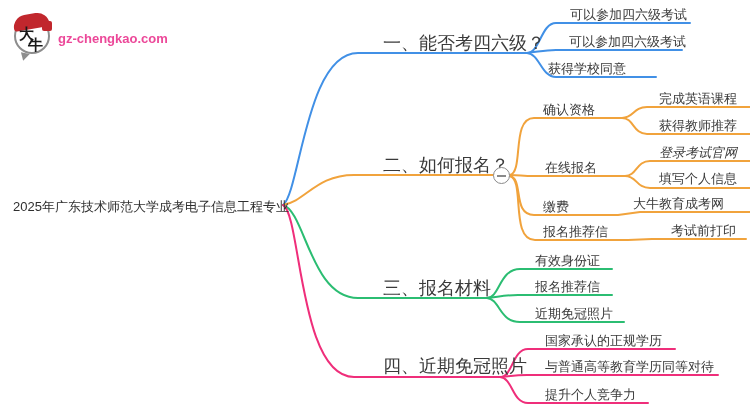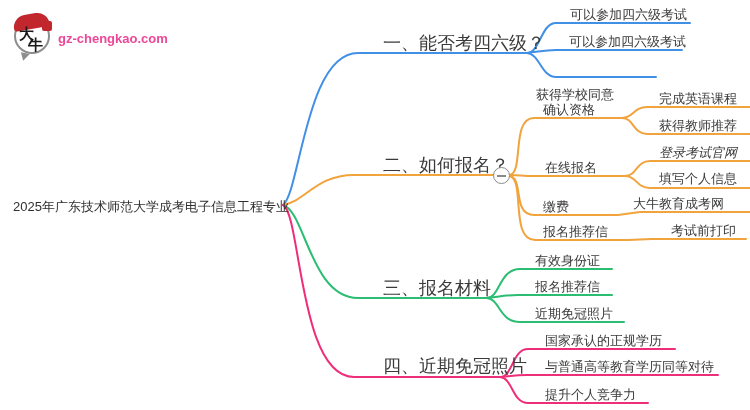--- a/index.html
+++ b/index.html
@@ -131,21 +131,21 @@
   <div class="logo-text">
     <div class="logo-domain">gz-chengkao.com</div>
   </div>
 </div>
 
 <div class="node root-label" style="left:13px; top:199px;">2025年广东技术师范大学成考电子信息工程专业</div>
 
 <div class="node branch-label" style="left:383px; top:36px;">一、能否考四六级？</div>
 <div class="node child-label" style="left:570px; top:7px;">可以参加四六级考试</div>
 <div class="node child-label" style="left:569px; top:34px;">可以参加四六级考试</div>
-<div class="node child-label" style="left:536px; top:61px;margin-top:26px;">获得学校同意</div>
+<div class="node child-label" style="left:548px; top:61px;">获得学校同意</div>
 
 <div class="node branch-label" style="left:383px; top:158px;">二、如何报名？</div>
 <div class="collapse-btn">
   <div class="minus-bar"></div>
 </div>
 <div class="node child-label" style="left:543px; top:102px;">确认资格</div>
 <div class="node child-label" style="left:659px; top:91px;">完成英语课程</div>
 <div class="node child-label" style="left:659px; top:118px;">获得教师推荐</div>
 <div class="node child-label" style="left:545px; top:160px;">在线报名</div>
 <div class="node child-label" style="left:659px; top:145px;font-style:italic;">登录考试官网</div>

